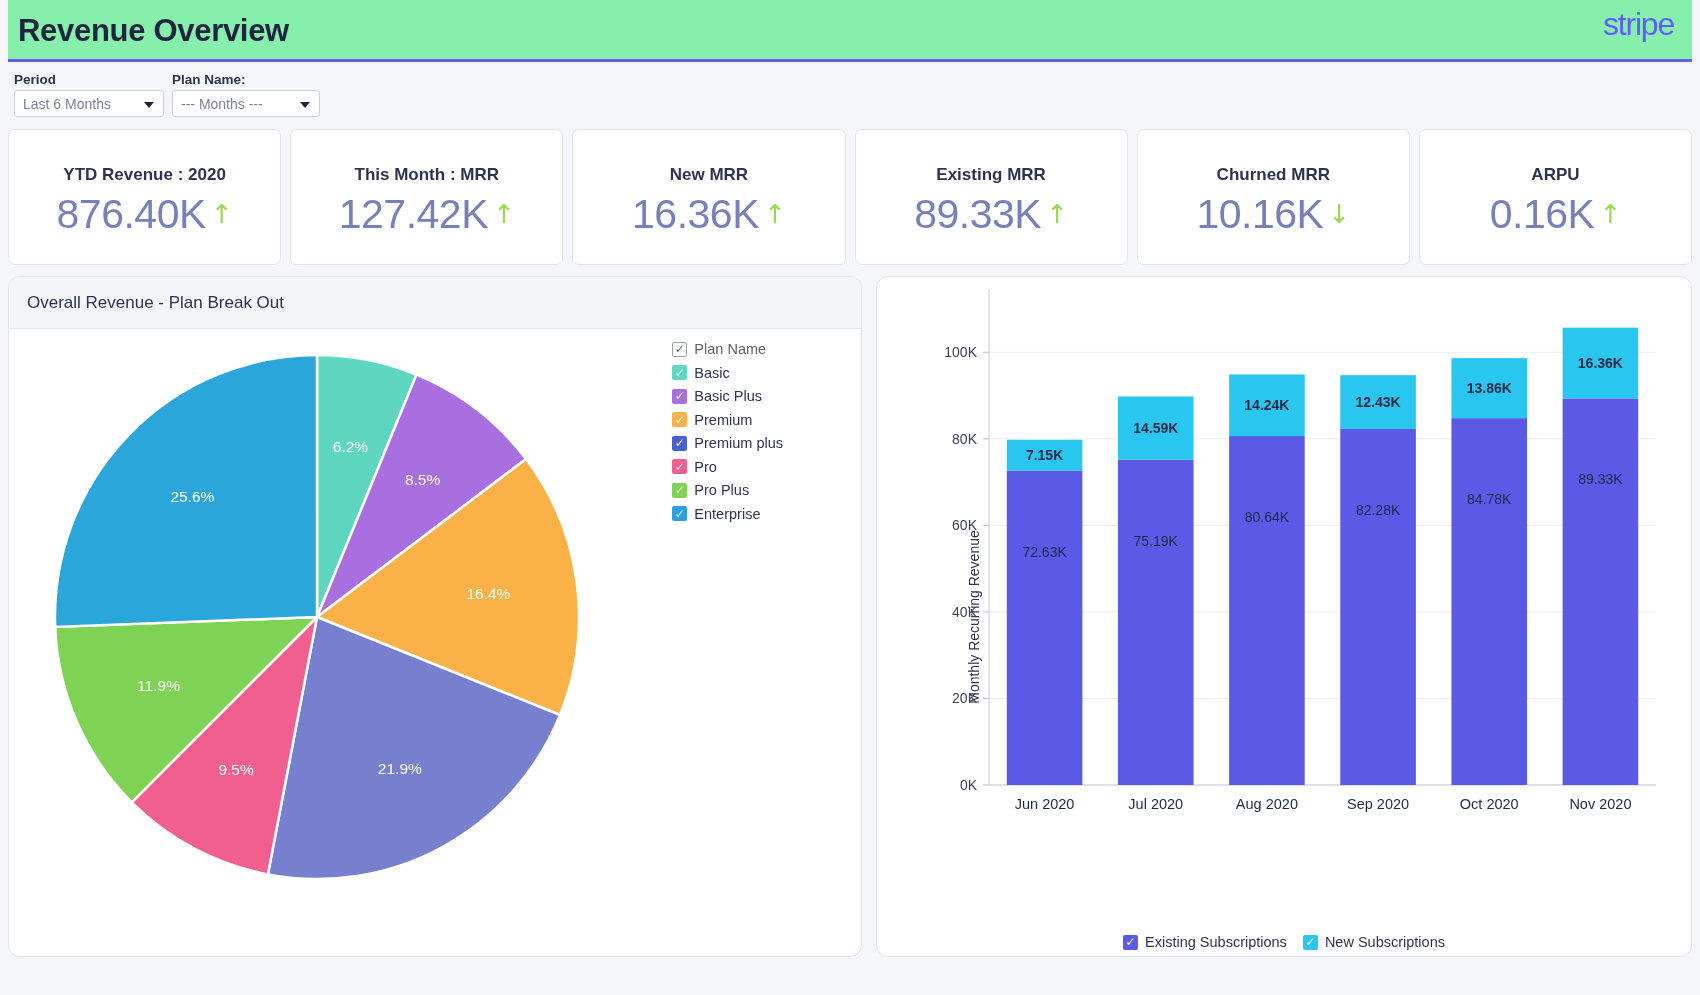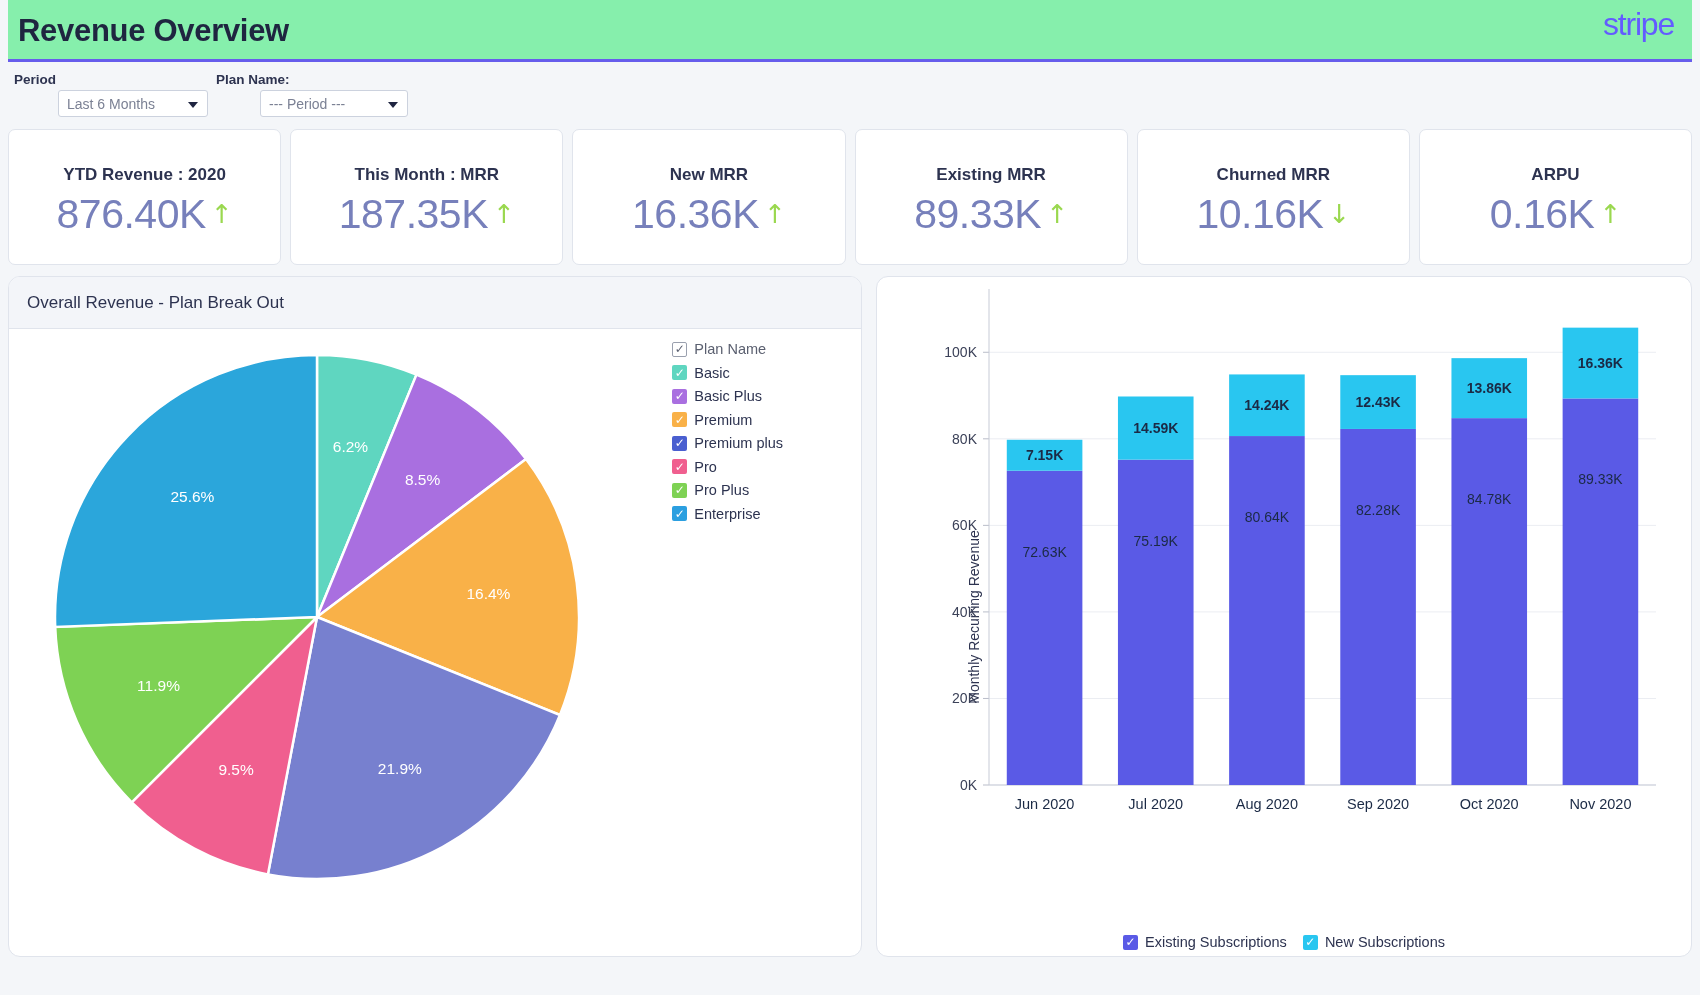--- a/index.html
+++ b/index.html
@@ -42,21 +42,21 @@
     margin-bottom: 3px;
   }
   .select-box {
     position: relative;
     width: 150px; height: 27px;
     background: #fff;
     border: 1px solid #ccd2de;
     border-radius: 3px;
     display: flex; align-items: center;
     padding-left: 8px;
-    font-size: 14px; color: #7b8194; margin-left: 44px;
+    font-size: 14px; color: #7b8194;
   }
   .select-box.wide { width: 148px; }
   .caret {
     position: absolute; right: 9px; top: 50%;
     width: 0; height: 0; margin-top: -2px;
     border-left: 5px solid transparent;
     border-right: 5px solid transparent;
     border-top: 6px solid #1f2540;
   }
   
@@ -159,38 +159,38 @@
   <div class="filter-group">
     <div class="filter-label">Period</div>
     <div class="select-box">
       <span>Last 6 Months</span>
       <span class="caret"></span>
     </div>
   </div>
   <div class="filter-group">
     <div class="filter-label">Plan Name:</div>
     <div class="select-box wide">
-      <span>--- Period ---</span>
+      <span>--- Months ---</span>
       <span class="caret"></span>
     </div>
   </div>
 </div>
 
 <div class="kpi-row" id="kpi-row">
     <div class="kpi-card">
       <div class="kpi-title">YTD Revenue : 2020</div>
       <div class="kpi-value-wrap">
         <span class="kpi-value">876.40K</span>
         <span class="kpi-arrow">↑</span>
       </div>
     </div>
     <div class="kpi-card">
       <div class="kpi-title">This Month : MRR</div>
       <div class="kpi-value-wrap">
-        <span class="kpi-value">187.35K</span>
+        <span class="kpi-value">127.42K</span>
         <span class="kpi-arrow">↑</span>
       </div>
     </div>
     <div class="kpi-card">
       <div class="kpi-title">New MRR</div>
       <div class="kpi-value-wrap">
         <span class="kpi-value">16.36K</span>
         <span class="kpi-arrow">↑</span>
       </div>
     </div>

